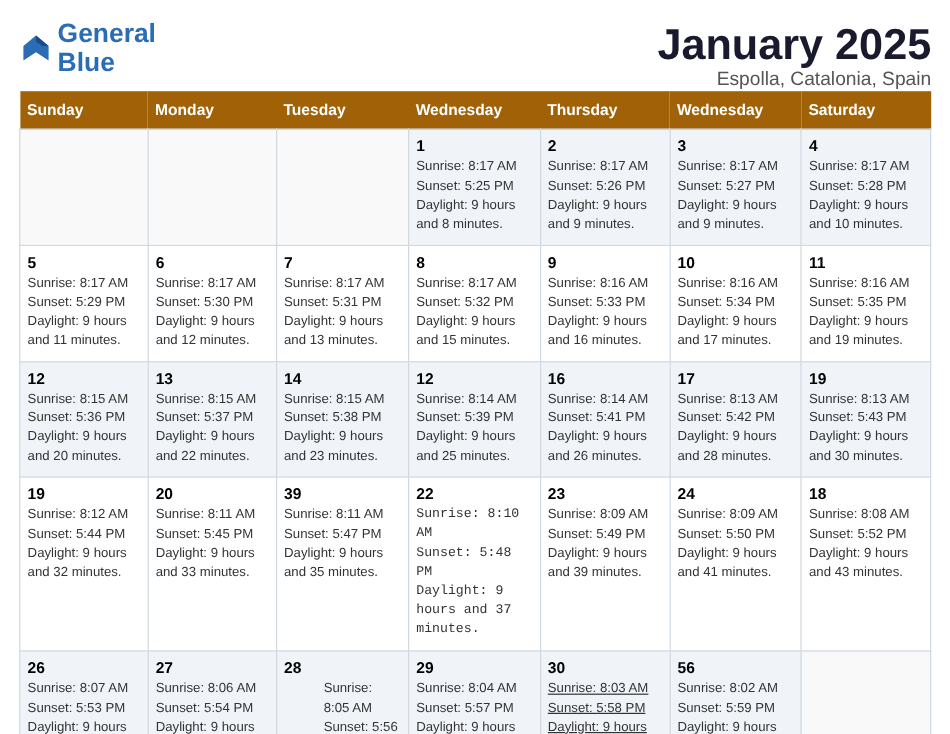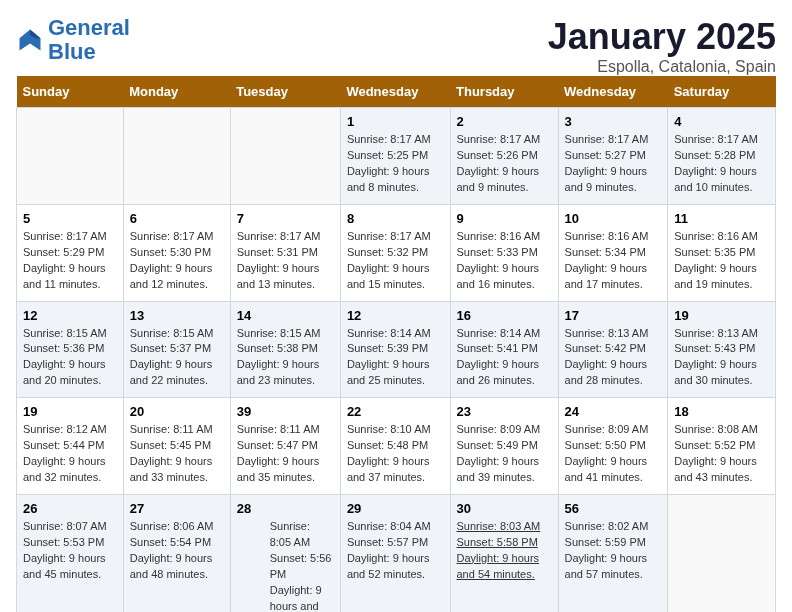--- a/index.html
+++ b/index.html
@@ -253,21 +253,21 @@
 Daylight: 9 hours and 33 minutes.</div>
         </td>
         <td>
           <span class="day-num">39</span>
           <div class="day-info" style="white-space: pre-line;">Sunrise: 8:11 AM
 Sunset: 5:47 PM
 Daylight: 9 hours and 35 minutes.</div>
         </td>
         <td>
           <span class="day-num">22</span>
-          <div class="day-info" style="white-space: pre-line;">Sunrise: 8:10 AM
+          <div class="day-info" style="white-space: pre-line; font-family: Liberation Mono, monospace;">Sunrise: 8:10 AM
 Sunset: 5:48 PM
 Daylight: 9 hours and 37 minutes.</div>
         </td>
         <td>
           <span class="day-num">23</span>
           <div class="day-info" style="white-space: pre-line;">Sunrise: 8:09 AM
 Sunset: 5:49 PM
 Daylight: 9 hours and 39 minutes.</div>
         </td>
         <td>

